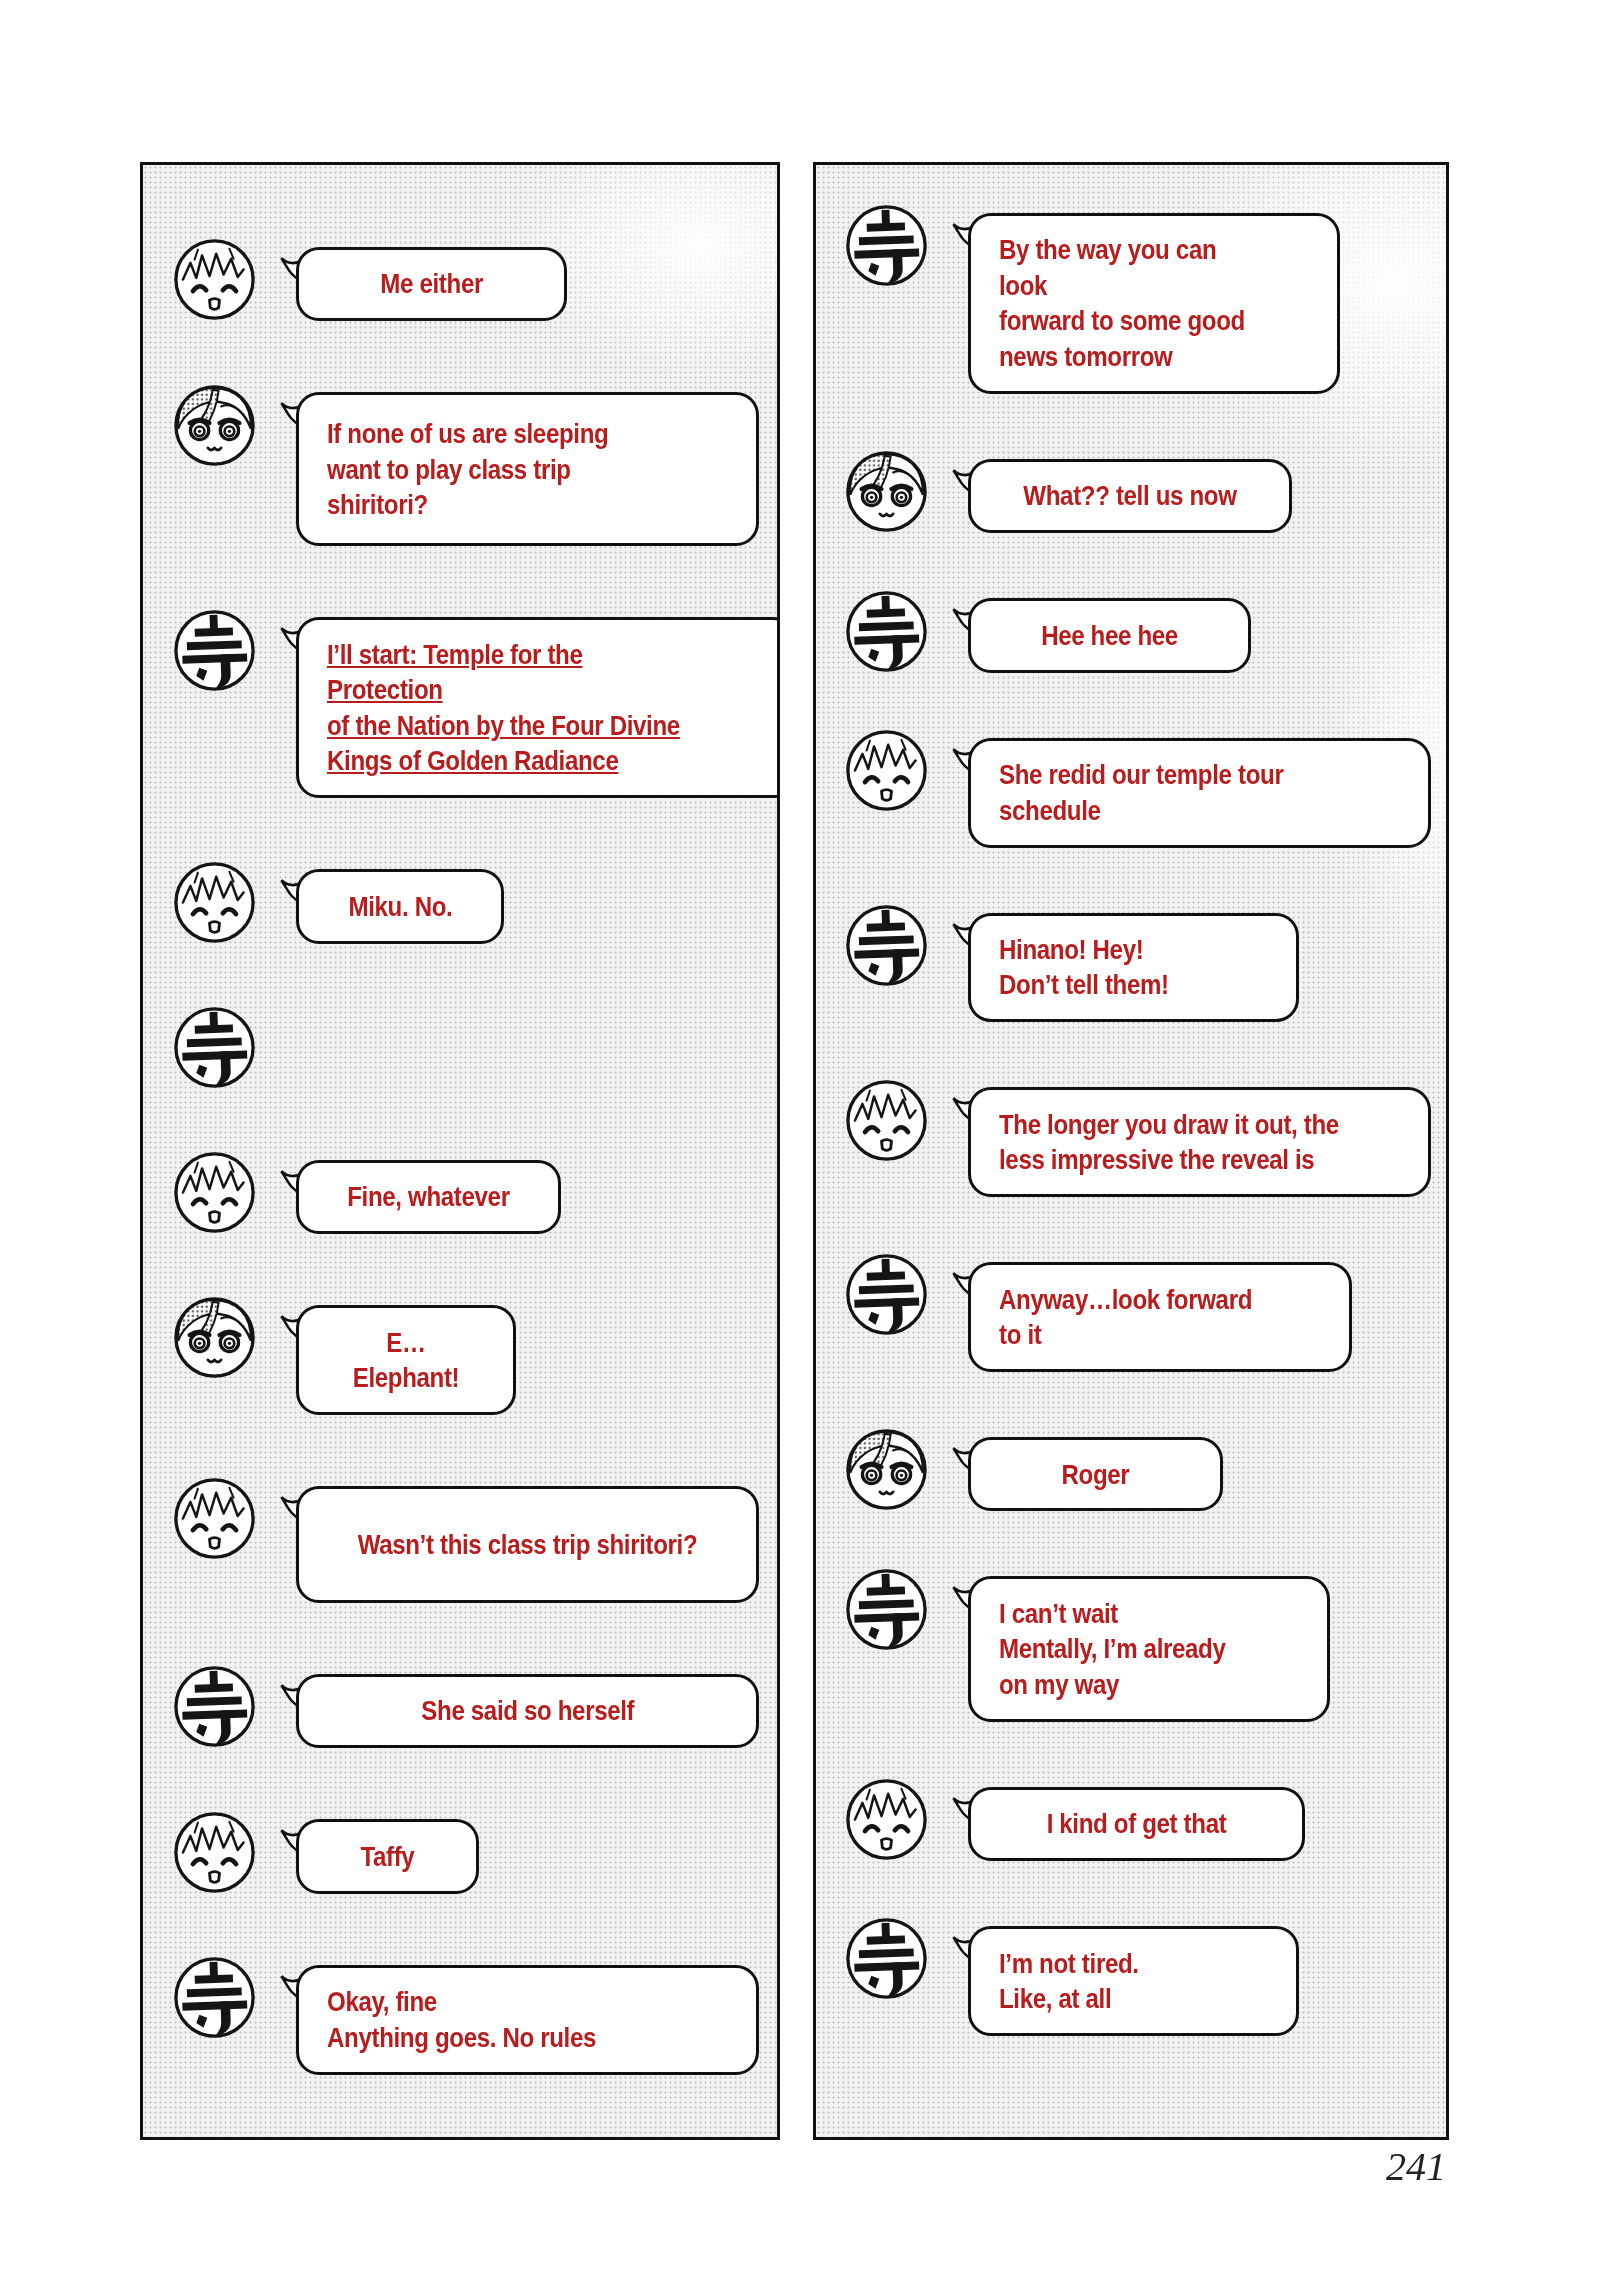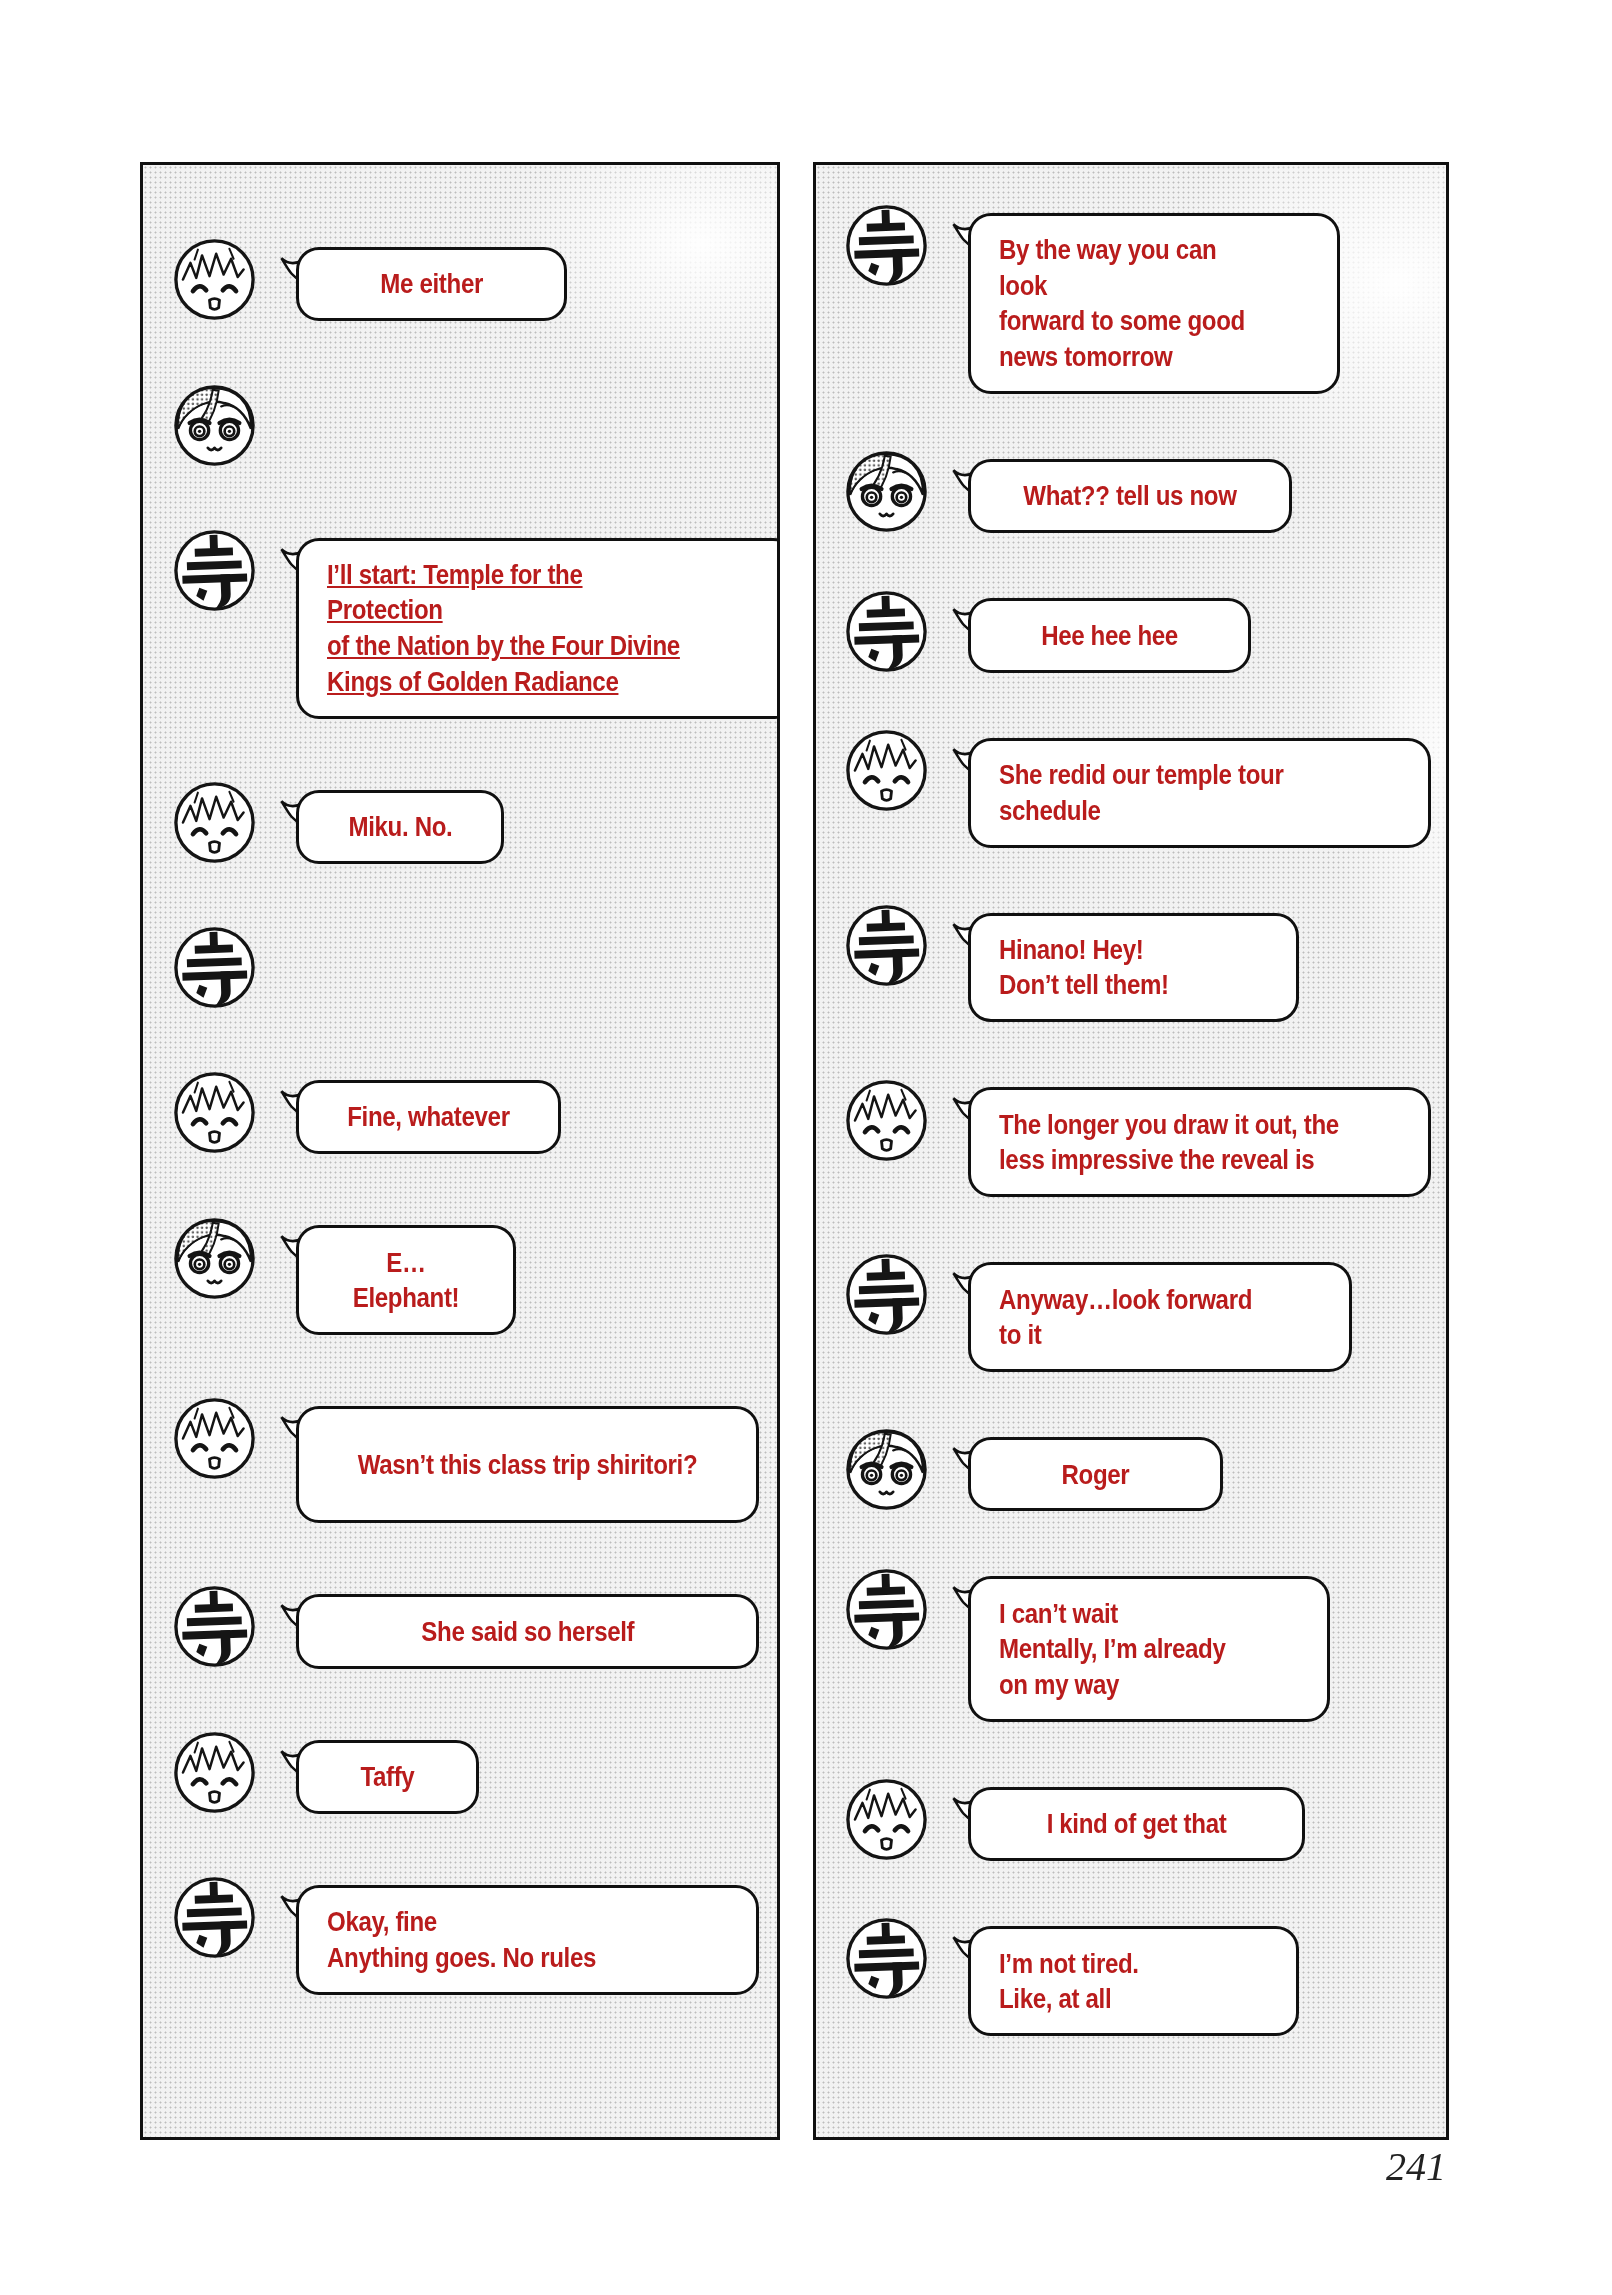--- a/index.html
+++ b/index.html
@@ -80,20 +80,29 @@
       <circle cx="32" cy="56" r="11" fill="#ffffff" stroke="#141414" stroke-width="4"></circle>
       <circle cx="32" cy="57" r="5.8" fill="#ffffff" stroke="#141414" stroke-width="3.2"></circle>
       <circle cx="32" cy="57" r="2" fill="#141414"></circle>
       <path class="ln" stroke-width="5" d="M56,47 Q68,39 80,47"></path>
       <circle cx="68" cy="56" r="11" fill="#ffffff" stroke="#141414" stroke-width="4"></circle>
       <circle cx="68" cy="57" r="5.8" fill="#ffffff" stroke="#141414" stroke-width="3.2"></circle>
       <circle cx="68" cy="57" r="2" fill="#141414"></circle>
       <path class="ln" stroke-width="3.4" d="M42,77 Q46,82 50,77 Q54,82 58,77"></path>
     </svg>
   </div>
+          <div class="bwrap">
+            <svg class="tail" viewBox="0 0 36 46">
+    <path d="M35,5 C22,13 10,9 2,2 C12,17 17,31 35,39 Z"></path>
+  </svg>
+            <div class="bubble" style="width: 463px; min-height: 154px;">
+              <span class="txt">If none of us are sleeping
+want to play class trip shiritori?</span>
+            </div>
+          </div>
         </div>
         <div class="msg">
           <div class="avatar">
     <svg viewBox="0 0 100 100">
       <circle cx="50" cy="50" r="46.5" fill="#ffffff" stroke="#141414" stroke-width="4"></circle>
       <g transform="rotate(-2 50 50)">
         <rect class="ink" x="45.5" y="7" width="9.5" height="17"></rect>
         <rect class="ink" x="27" y="23" width="46" height="9.5"></rect>
         <rect class="ink" x="17" y="39" width="66" height="9.5"></rect>
         <rect class="ink" x="11" y="55" width="78" height="9.5"></rect>

